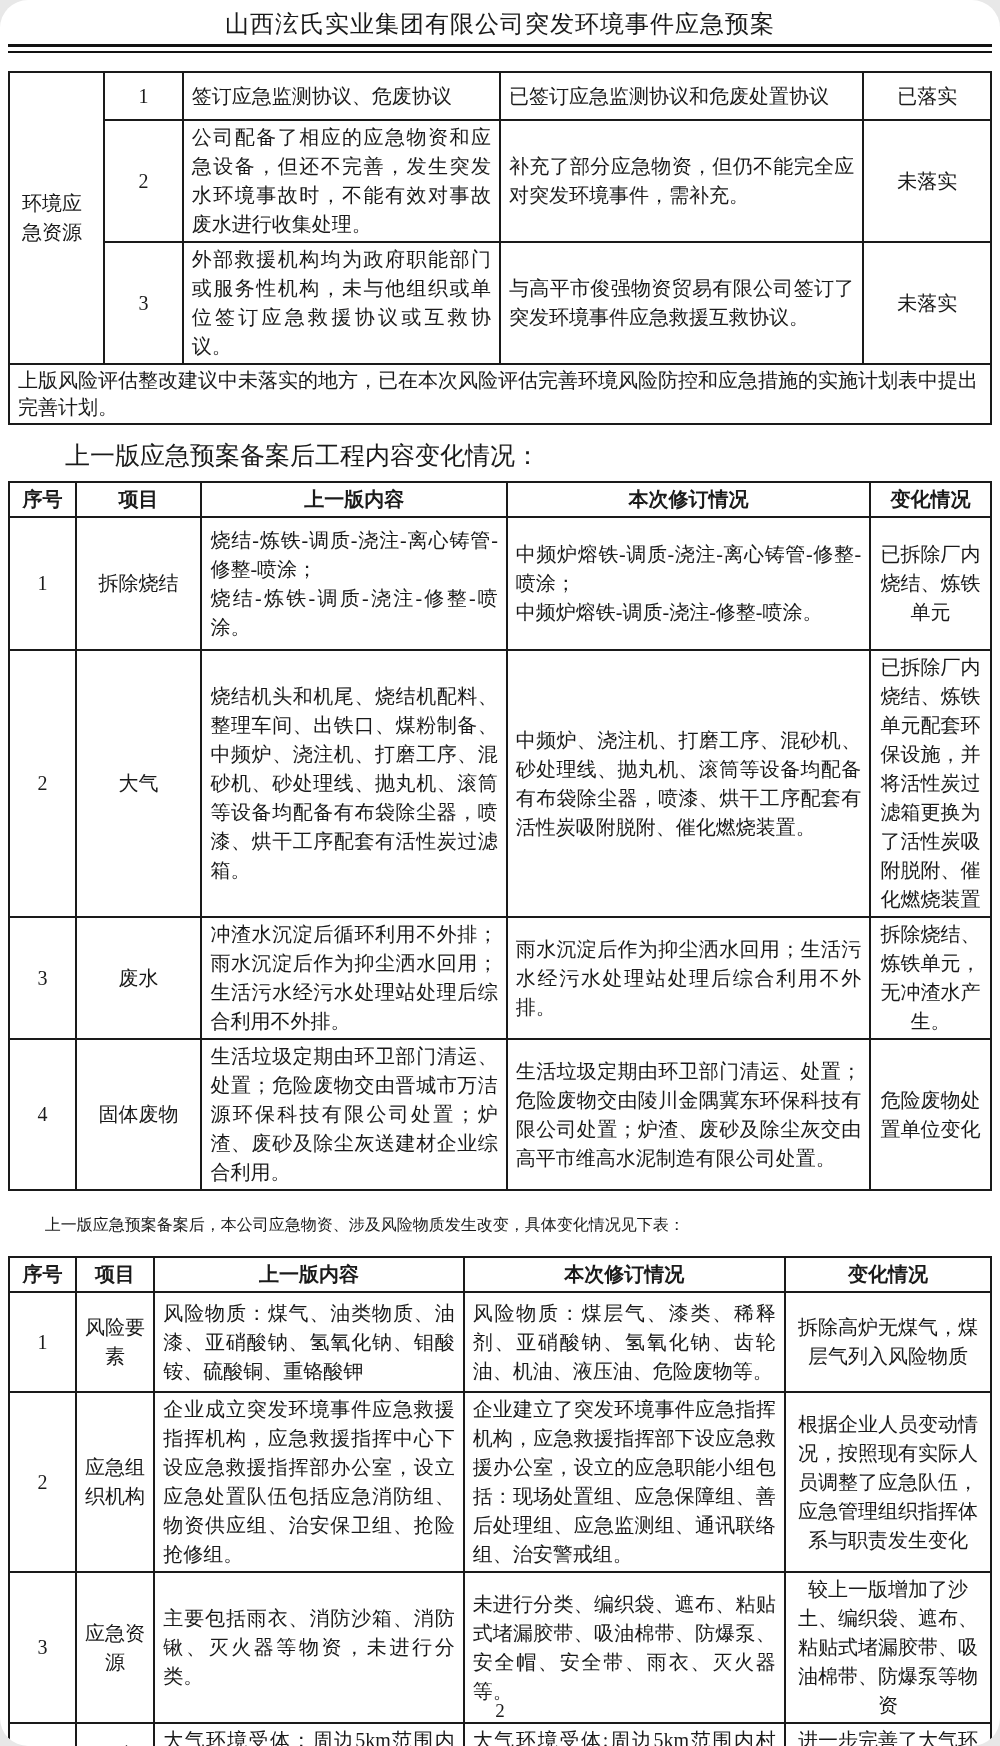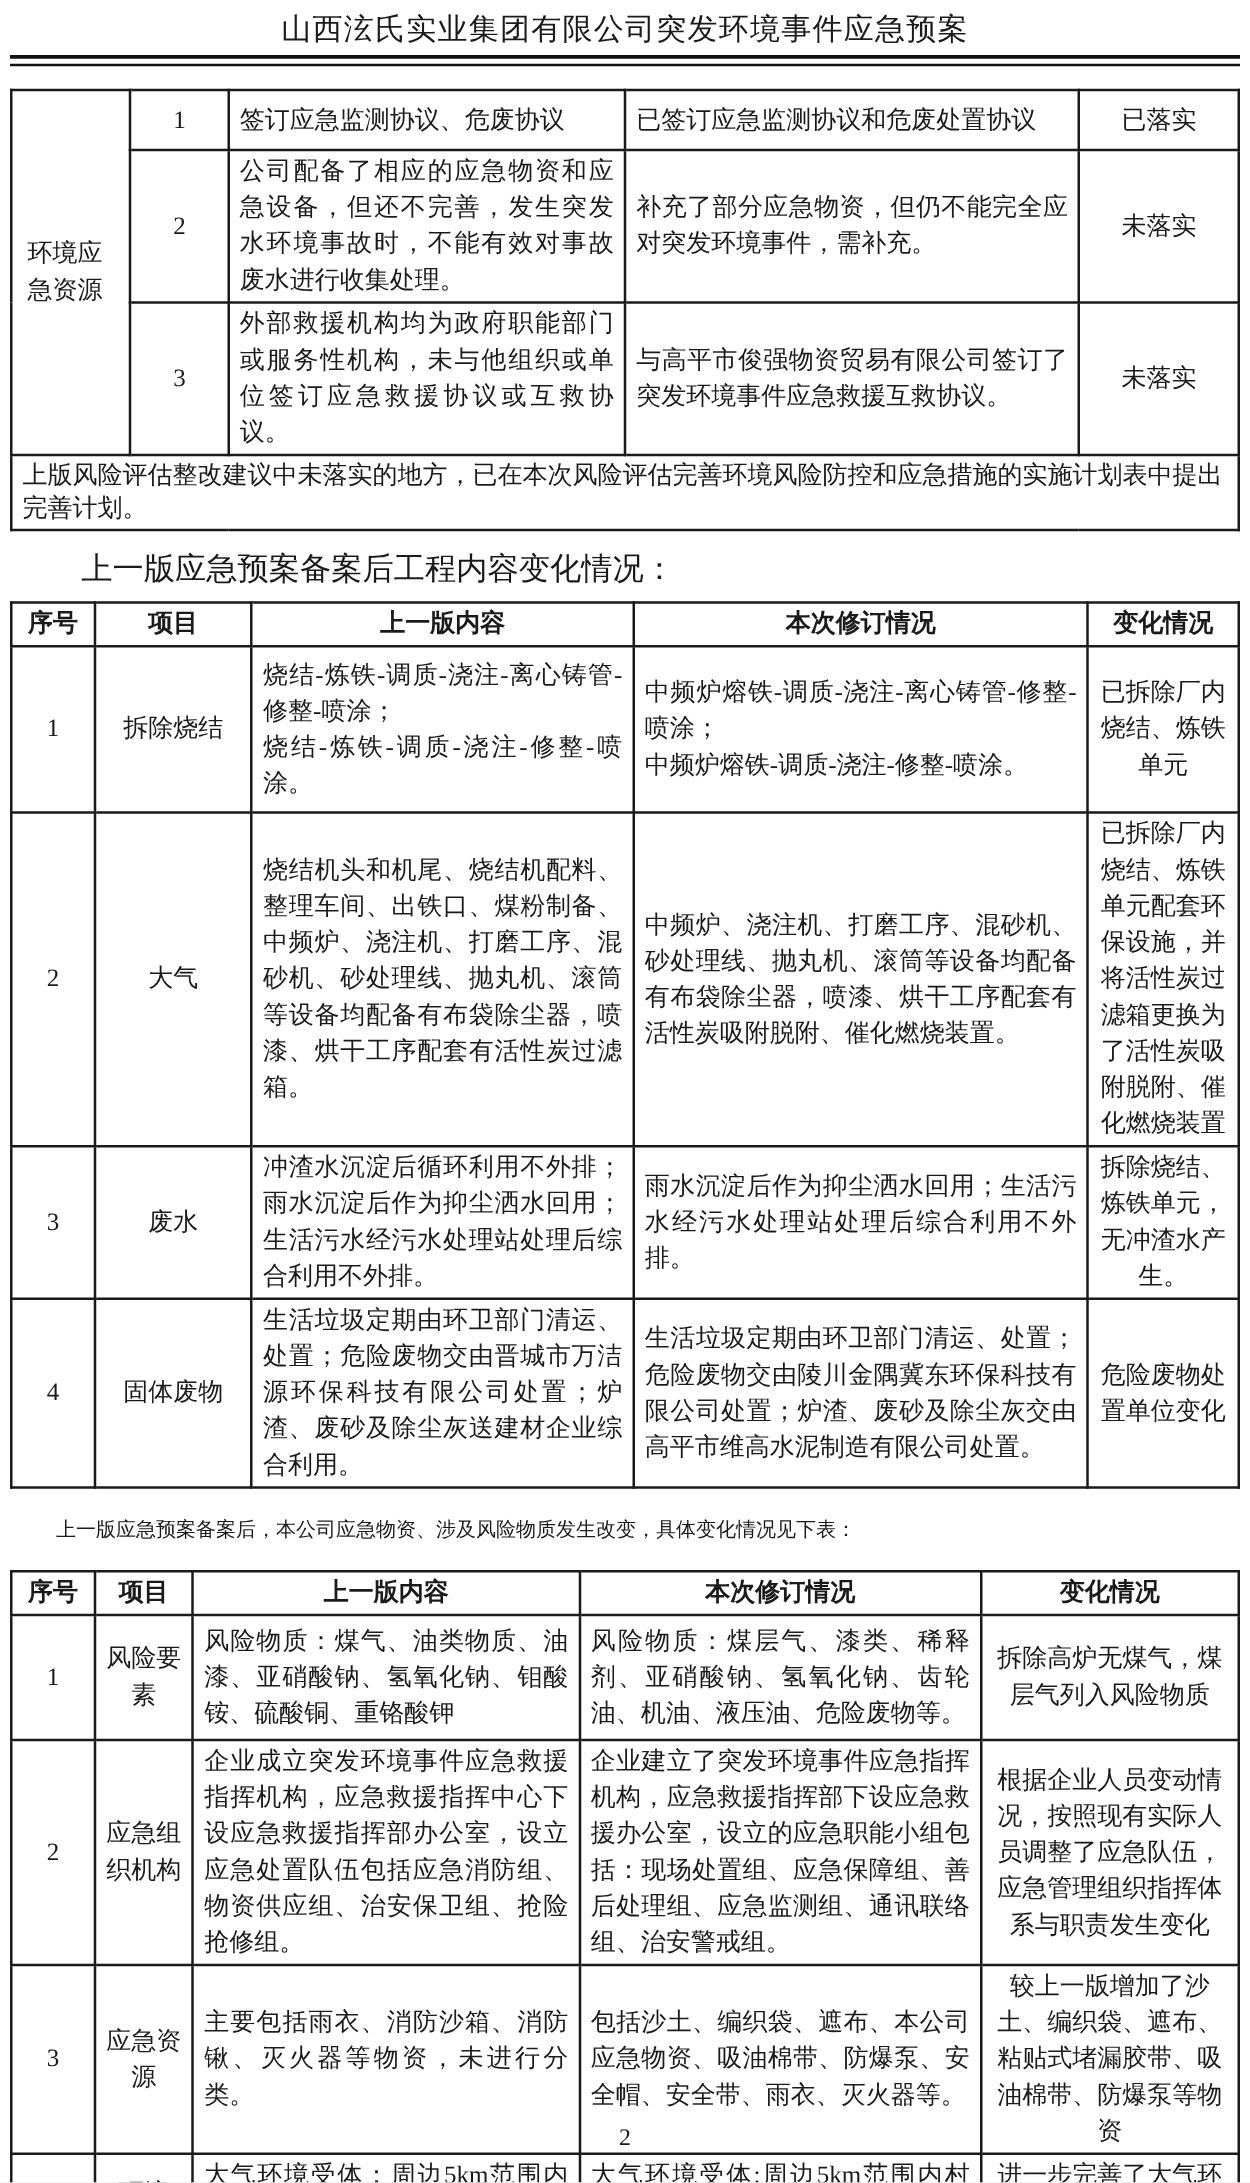--- a/index.html
+++ b/index.html
@@ -4,20 +4,21 @@
 <style>
   html,body{margin:0;padding:0;background:#e8e8e8;}
   .page{
     position:relative;
     width:1000px;height:1746px;
     margin:0 auto;
     background:#ffffff;
     font-family:"Liberation Serif","DejaVu Serif",serif;
     color:#1a1a1a;
     overflow:hidden;
+    border-radius:28px;
   }
   .content{padding:0 8px;}
   .doc-title{
     padding-top:9px;
     text-align:center;
     font-size:24px;
     line-height:30px;
     letter-spacing:1px;
     font-weight:normal;
     margin:0;
@@ -207,21 +208,21 @@
           <td class="c">2</td>
           <td class="c">应急组织机构</td>
           <td class="j">企业成立突发环境事件应急救援指挥机构，应急救援指挥中心下设应急救援指挥部办公室，设立应急处置队伍包括应急消防组、物资供应组、治安保卫组、抢险抢修组。</td>
           <td class="j">企业建立了突发环境事件应急指挥机构，应急救援指挥部下设应急救援办公室，设立的应急职能小组包括：现场处置组、应急保障组、善后处理组、应急监测组、通讯联络组、治安警戒组。</td>
           <td class="c">根据企业人员变动情况，按照现有实际人员调整了应急队伍，应急管理组织指挥体系与职责发生变化</td>
         </tr>
         <tr class="r3">
           <td class="c">3</td>
           <td class="c">应急资源</td>
           <td class="j">主要包括雨衣、消防沙箱、消防锹、灭火器等物资，未进行分类。</td>
-          <td class="j">包括沙土、编织袋、遮布、本公司应急物资、吸油棉带、防爆泵、安全帽、安全带、雨衣、灭火器等。</td>
+          <td class="j">未进行分类、编织袋、遮布、粘贴式堵漏胶带、吸油棉带、防爆泵、安全帽、安全带、雨衣、灭火器等。</td>
           <td class="c">较上一版增加了沙土、编织袋、遮布、粘贴式堵漏胶带、吸油棉带、防爆泵等物资</td>
         </tr>
         <tr class="r4">
           <td class="c">4</td>
           <td class="c">环境</td>
           <td class="j">大气环境受体：周边5km范围内村庄</td>
           <td class="j">大气环境受体:周边5km范围内村庄、医院及其他单位</td>
           <td class="c">进一步完善了大气环境风险受体</td>
         </tr>
       </tbody>

